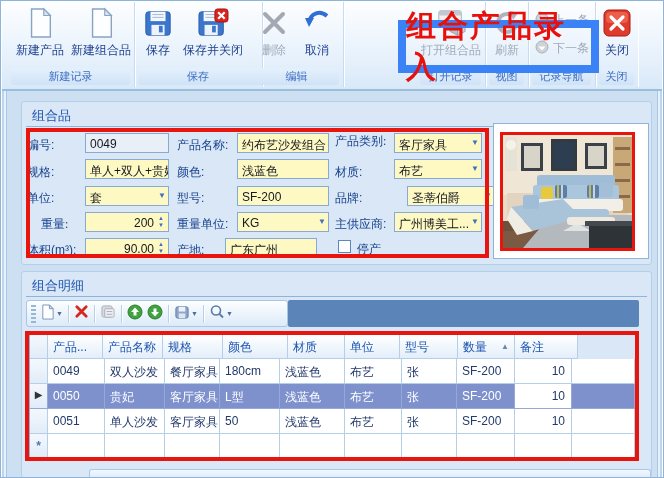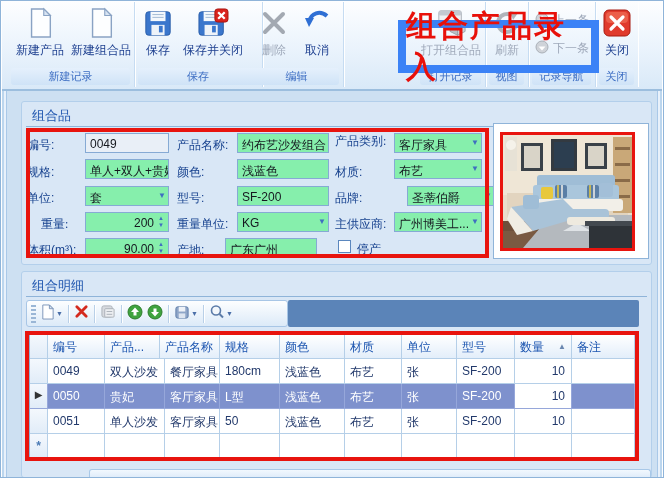--- a/index.html
+++ b/index.html
@@ -37,21 +37,21 @@
   
   .panel{position:absolute;left:20px;width:631px;background:#d9e7f6;
     border:1px solid #b3cfeb;border-radius:3px;box-sizing:border-box;}
   .p1{top:100px;height:164px;}
   .p2{top:270px;height:207px;}
   .ptitle{position:absolute;left:10px;top:5px;font-size:13px;color:#1e55ae;}
   .pline{position:absolute;left:4px;right:4px;top:24px;height:1px;background:#8fb4d9;}
 
   
   .flabel{position:absolute;font-size:12px;color:#16418e;white-space:nowrap;}
-  .fld{position:absolute;height:20px;box-sizing:border-box;border:1px solid #86aad4;background:#86efac;
+  .fld{position:absolute;height:20px;box-sizing:border-box;border:1px solid #86aad4;background:#fef9c3;
     font-size:12px;color:#15181f;padding:3px 3px 0 4px;overflow:hidden;white-space:nowrap;}
   .fld.ro{background:#e9eff7;}
   .fld.num{text-align:right;padding-right:14px;}
   .caret{position:absolute;right:2px;top:5px;font-size:8px;color:#3f6fc0;line-height:8px;}
   .spinner{position:absolute;right:2px;top:2px;width:10px;font-size:6px;color:#3f6fc0;line-height:7px;text-align:center;}
   .chk{position:absolute;width:13px;height:13px;background:#fff;border:1px solid #5b87be;box-sizing:border-box;}
   .chklabel{position:absolute;font-size:12px;color:#16418e;}
 
   
   .imgpanel{position:absolute;left:492px;top:122px;width:156px;height:136px;background:#fff;
@@ -403,21 +403,20 @@
           </svg>
       </span>
         <span class="tcaret">▼</span>
     </div>
   </div>
   <div class="bluefill"></div>
 
   <div class="grid">
     <div class="tr">
       <div class="th c0 selcell"></div>
-      <div class="th c1">编号</div>
       <div class="th c3">产品...</div>
       <div class="th c2">产品名称</div>
       <div class="th c4">规格</div>
       <div class="th c5">颜色</div>
       <div class="th c6">材质</div>
       <div class="th c7">单位</div>
       <div class="th c8">型号</div>
       <div class="th c9"><span>数量</span><span class="sortglyph">▲</span></div>
       <div class="th c10">备注</div>
     </div>

